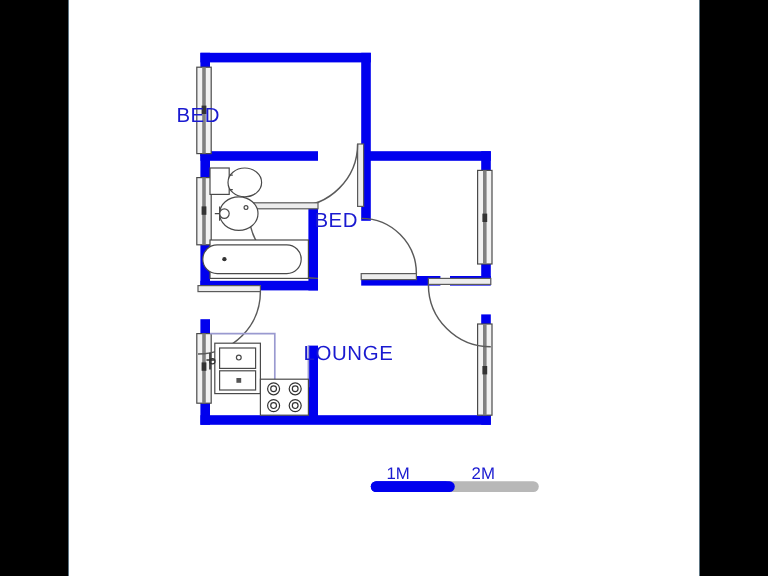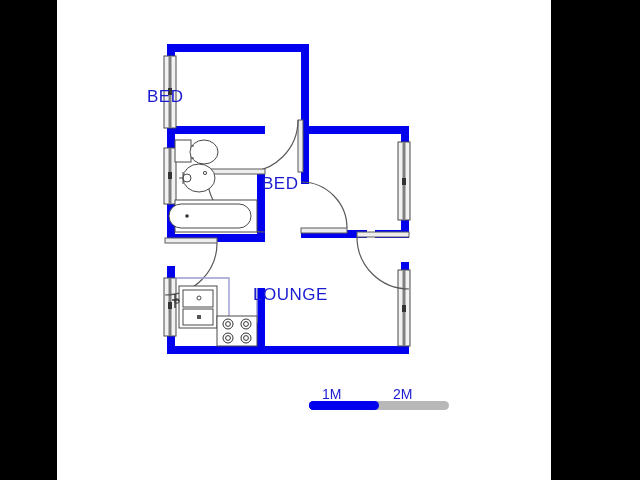--- a/index.html
+++ b/index.html
@@ -2,21 +2,21 @@
 <html><head>
 <meta charset="utf-8">
 <style>
   html, body {
     margin: 0;
     padding: 0;
     background: #000000;
   }
   #screen {
     position: relative;
-    width: 551px;
+    width: 640px;
     height: 480px;
     background: #0369a1;
     overflow: hidden;
     font-family: "Liberation Sans", sans-serif;
   }
   #canvas {
     position: absolute;
     left: 57px;
     top: 0;
     width: 526px;

